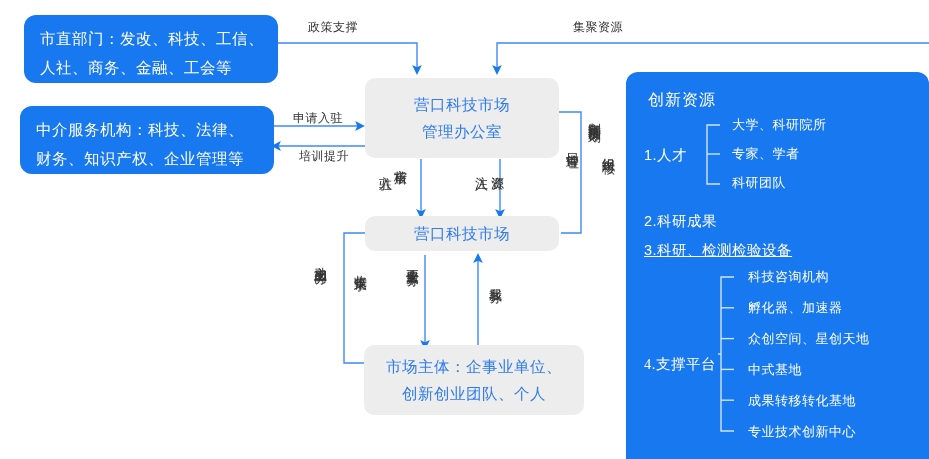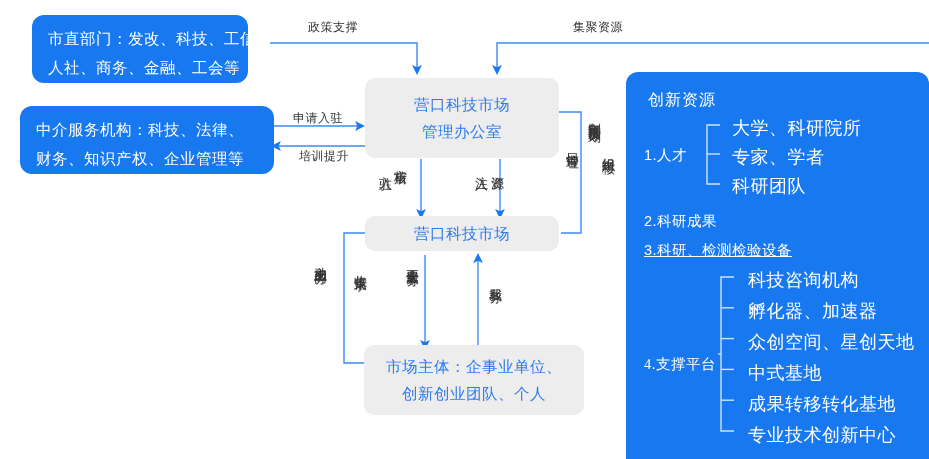--- a/index.html
+++ b/index.html
@@ -62,21 +62,21 @@
     color:#333333;
     letter-spacing:1px;
     writing-mode:vertical-rl;
     text-orientation:upright;
     line-height:1.15;
   }
 
   
   .rp-title{position:absolute;left:22px;top:18px;font-size:16px;color:#ffffff;letter-spacing:1px;}
   .rp-item{position:absolute;font-size:14.5px;color:#ffffff;white-space:nowrap;letter-spacing:.5px;}
-  .rp-sub{position:absolute;font-size:18px;color:#ffffff;white-space:nowrap;letter-spacing:.5px;}
+  .rp-sub{position:absolute;font-size:13px;color:#ffffff;white-space:nowrap;letter-spacing:.5px;}
 </style>
 </head>
 <body>
 
 <div id="stage">
 
   <svg class="wires" viewBox="0 0 929 459">
     <defs>
       <marker id="ar" markerWidth="9" markerHeight="9" refX="4.5" refY="4.5" orient="auto">
         <path d="M1,1 L8,4.5 L1,8 L2.6,4.5 Z" fill="#1878F0"></path>
@@ -99,21 +99,21 @@
       <path d="M559,112 L581,112 L581,233 L561,233"></path>
 
       <path d="M425,255 L425,345" marker-end="url(#ar)"></path>
 
       <path d="M478,348 L478,258" marker-end="url(#ar)"></path>
 
       <path d="M368,233 L344,233 L344,363 L364,363"></path>
     </g>
   </svg>
 
-  <div class="blue-box" style="left:32px;top:15px;width:216px;height:68px;padding:9px 16px 0 16px;">
+  <div class="blue-box" style="left:24px;top:15px;width:254px;height:68px;padding:9px 16px 0 16px;">
     <div class="line">市直部门：发改、科技、工信、</div>
     <div class="line">人社、商务、金融、工会等</div>
   </div>
 
   <div class="blue-box" style="left:20px;top:106px;width:254px;height:68px;padding:9px 16px 0 16px;">
     <div class="line">中介服务机构：科技、法律、</div>
     <div class="line">财务、知识产权、企业管理等</div>
   </div>
 
   <div class="grey-box" style="left:365px;top:78px;width:194px;height:80px;">

